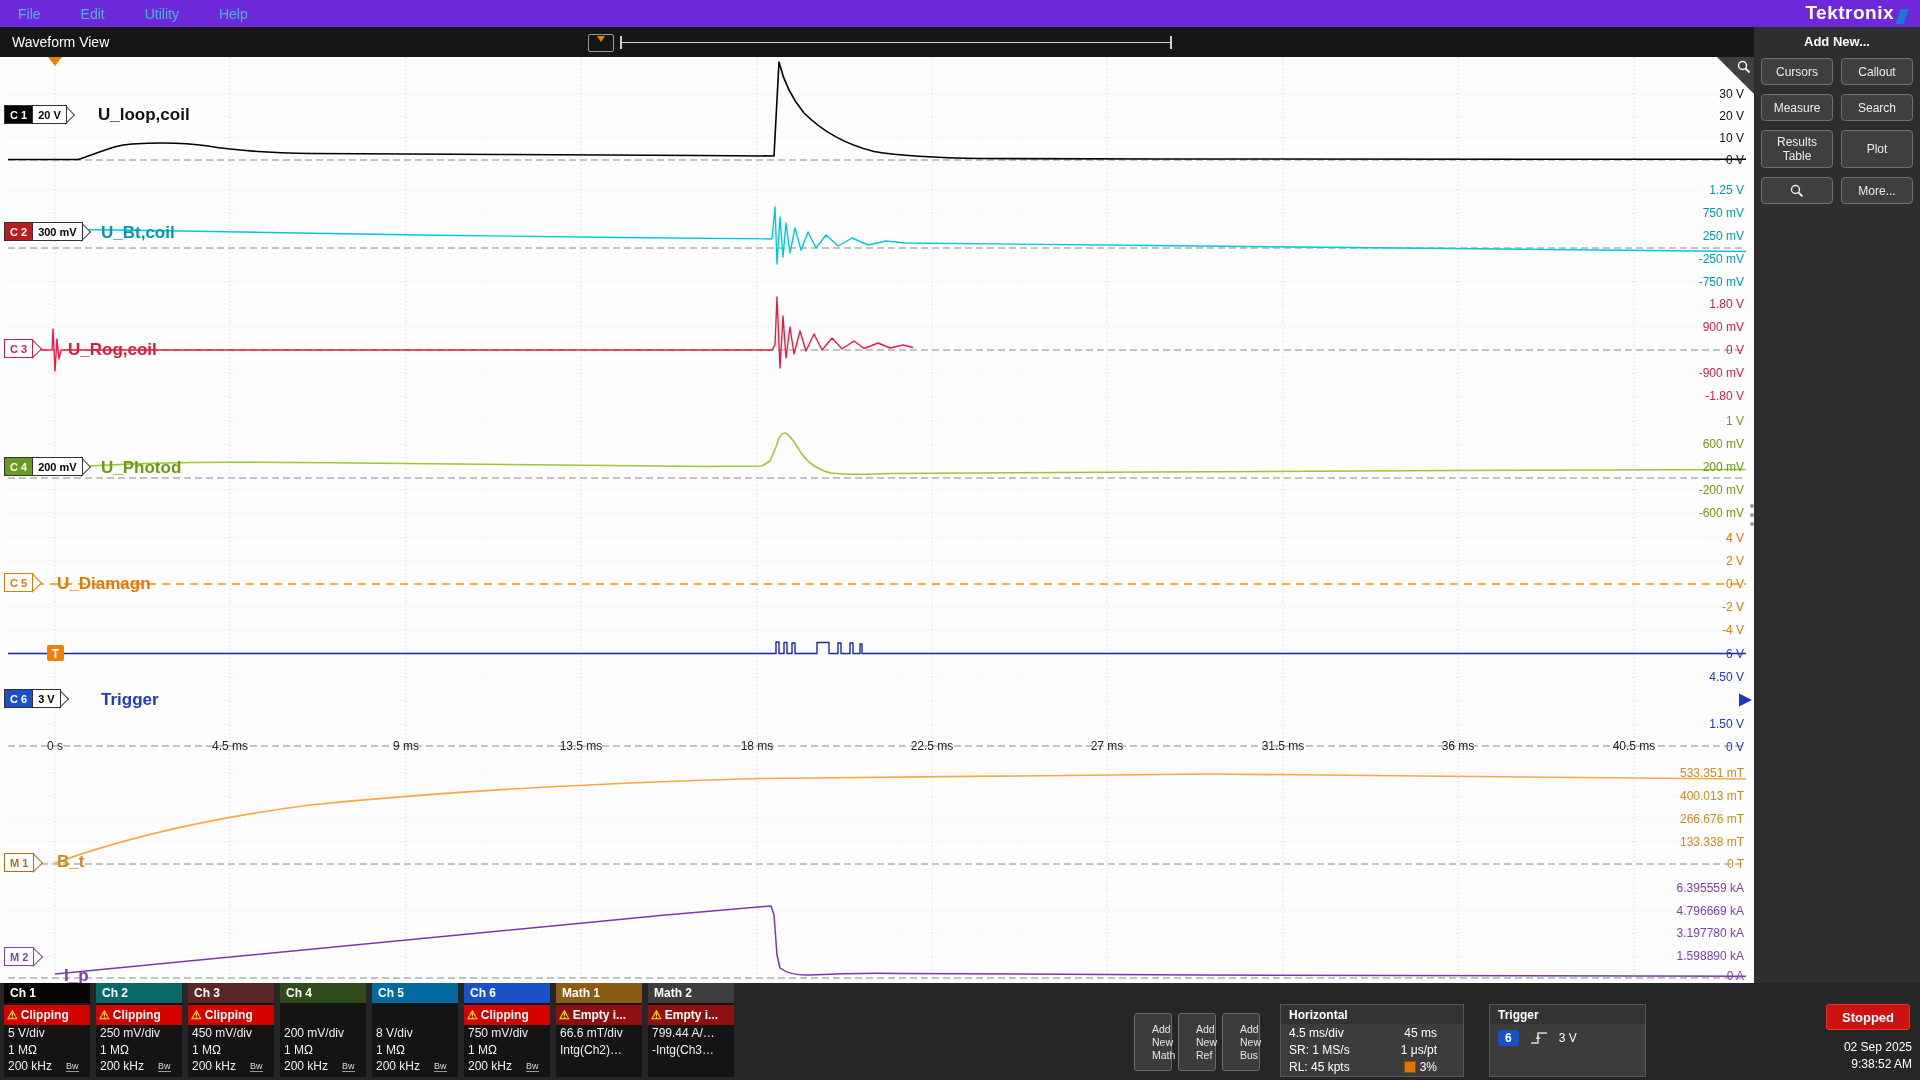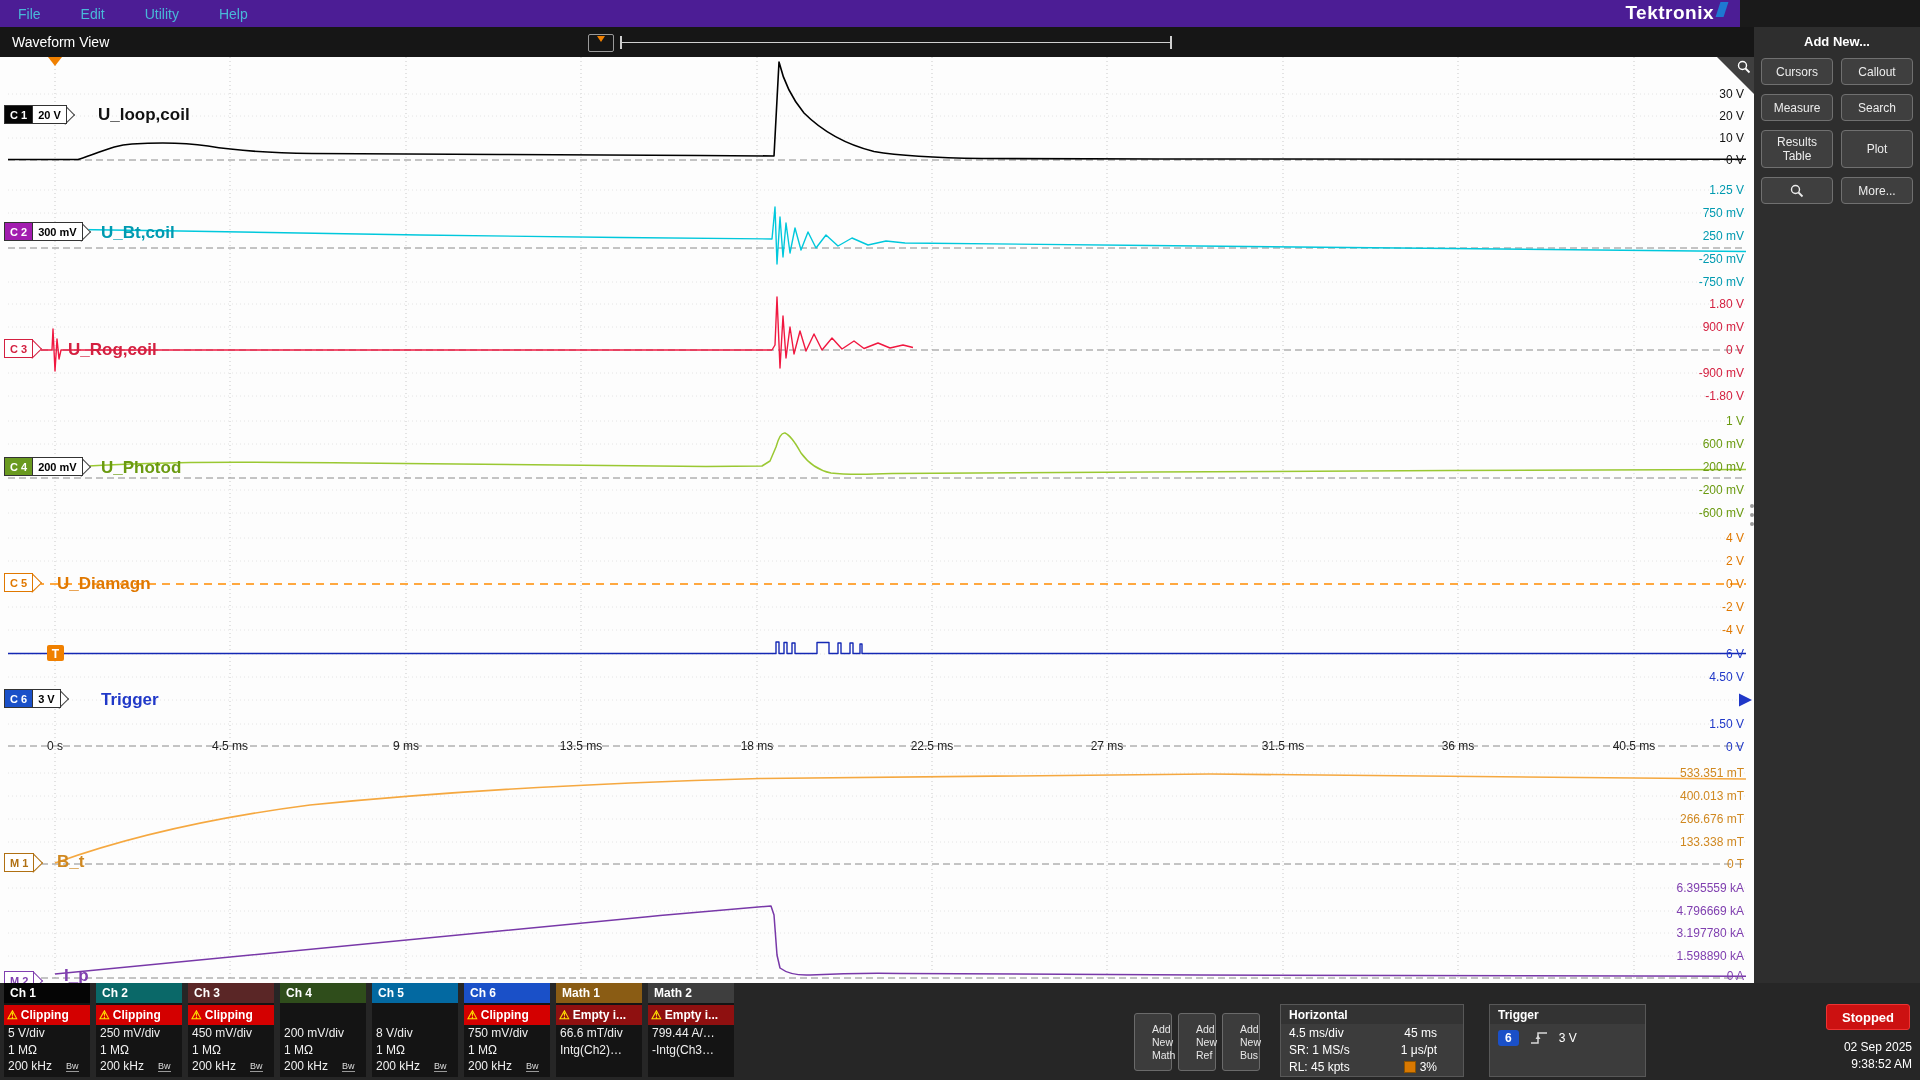--- a/index.html
+++ b/index.html
@@ -1,23 +1,23 @@
 <!DOCTYPE html>
 <html><head>
 <meta charset="utf-8">
 <style>
   html,body{margin:0;padding:0;}
   body{width:1920px;height:1080px;background:#1a1a1a;font-family:"Liberation Sans",sans-serif;overflow:hidden;}
   .app{position:relative;width:1920px;height:1080px;}
 
   
-  .menubar{position:absolute;left:0;top:0;width:1740px;height:27px;background:#4c1d95;}
+  .menubar{position:absolute;left:0;top:0;width:1920px;height:27px;background:#6d28d9;}
   .menubar nav{display:flex;gap:40px;padding-left:18px;align-items:center;height:27px;}
   .menu-item{color:#49b8d8;font-size:14px;cursor:default;}
-  .logo{position:absolute;right:14px;top:2px;display:flex;align-items:flex-start;gap:4px;}
+  .logo{position:absolute;right:14px;top:2px;display:flex;align-items:flex-end;gap:4px;}
   .logo-text{color:#fff;font-weight:bold;font-size:19px;letter-spacing:.5px;}
   .logo-mark{width:8px;height:15px;background:#1e78d2;transform:skewX(-18deg);}
 
   
   .content{position:absolute;top:27px;left:0;width:1920px;height:956px;}
 
   .wf{position:absolute;left:0;top:0;width:1754px;height:956px;background:#fff;}
   .wf-titlebar{position:absolute;left:0;top:0;width:100%;height:30px;background:#161616;color:#fff;}
   .wf-title{position:absolute;left:12px;top:7px;font-size:14px;}
   .pan-icon{position:absolute;left:588px;top:7px;width:24px;height:16px;border:1px solid #9a9a9a;border-radius:2px;}
@@ -34,21 +34,21 @@
 
   .c1{color:#111;} .c2{color:#009ab0;} .c3{color:#d42040;} .c4{color:#6a9a10;}
   .c5{color:#e07800;} .c6{color:#2038c8;} .m1{color:#d08820;} .m2{color:#8040b0;}
 
   
   .ch-badge{position:absolute;left:4px;height:19px;font-size:11px;font-weight:bold;}
   .ch-badge .boxes{position:relative;z-index:1;display:flex;height:19px;}
   .badge-id{display:flex;align-items:center;padding:0 5px;color:#fff;border:1px solid #333;box-sizing:border-box;}
   .badge-scale{display:flex;align-items:center;padding:0 5px;background:#fff;color:#000;border:1px solid #333;border-left:none;box-sizing:border-box;}
   .badge-tip{position:absolute;right:-6px;top:2.8px;width:13.4px;height:13.4px;transform:rotate(45deg);background:#fff;border-top:1px solid #444;border-right:1px solid #444;z-index:0;}
-  .bid-c1{background:#050505;} .bid-c2{background:#a21caf;} .bid-c4{background:#6a9a20;} .bid-c6{background:#1a50c8;}
+  .bid-c1{background:#050505;} .bid-c2{background:#b91c1c;} .bid-c4{background:#6a9a20;} .bid-c6{background:#1a50c8;}
   .badge-id.outline{background:#fff;}
   .ob-c3{color:#d42040;border-color:#d42040;} .tip-c3{border-color:#d42040;}
   .ob-c5{color:#e07800;border-color:#e07800;} .tip-c5{border-color:#e07800;}
   .ob-m1{color:#b07012;border-color:#b07012;} .tip-m1{border-color:#b07012;}
   .ob-m2{color:#8040b0;border-color:#8040b0;} .tip-m2{border-color:#8040b0;}
 
   .zoom-corner{position:absolute;right:0;top:0;width:37px;height:37px;background:#3f3f3f;clip-path:polygon(0 0,100% 0,100% 100%);z-index:5;}
   .zoom-corner svg{position:absolute;right:2px;top:2px;left:auto;}
 
   
@@ -182,21 +182,21 @@
               <span class="badge-id bid-c6">C 6</span>
               <span class="badge-scale">3 V</span>
             </span>
         </div>
         <div class="ch-badge" style="top:796px">
           <span class="badge-tip tip-m1"></span>
           <span class="boxes">
               <span class="badge-id outline ob-m1">M 1</span>
             </span>
         </div>
-        <div class="ch-badge" style="top:914px">
+        <div class="ch-badge" style="top:890px">
           <span class="badge-tip tip-m2"></span>
           <span class="boxes">
               <span class="badge-id outline ob-m2">M 2</span>
             </span>
         </div>
 
         <span class="chname c1" style="left:98px;top:48px">U_loop,coil</span>
         <span class="chname c2" style="left:101px;top:166px">U_Bt,coil</span>
         <span class="chname c3" style="left:68px;top:283px">U_Rog,coil</span>
         <span class="chname c4" style="left:101px;top:401px">U_Photod</span>

